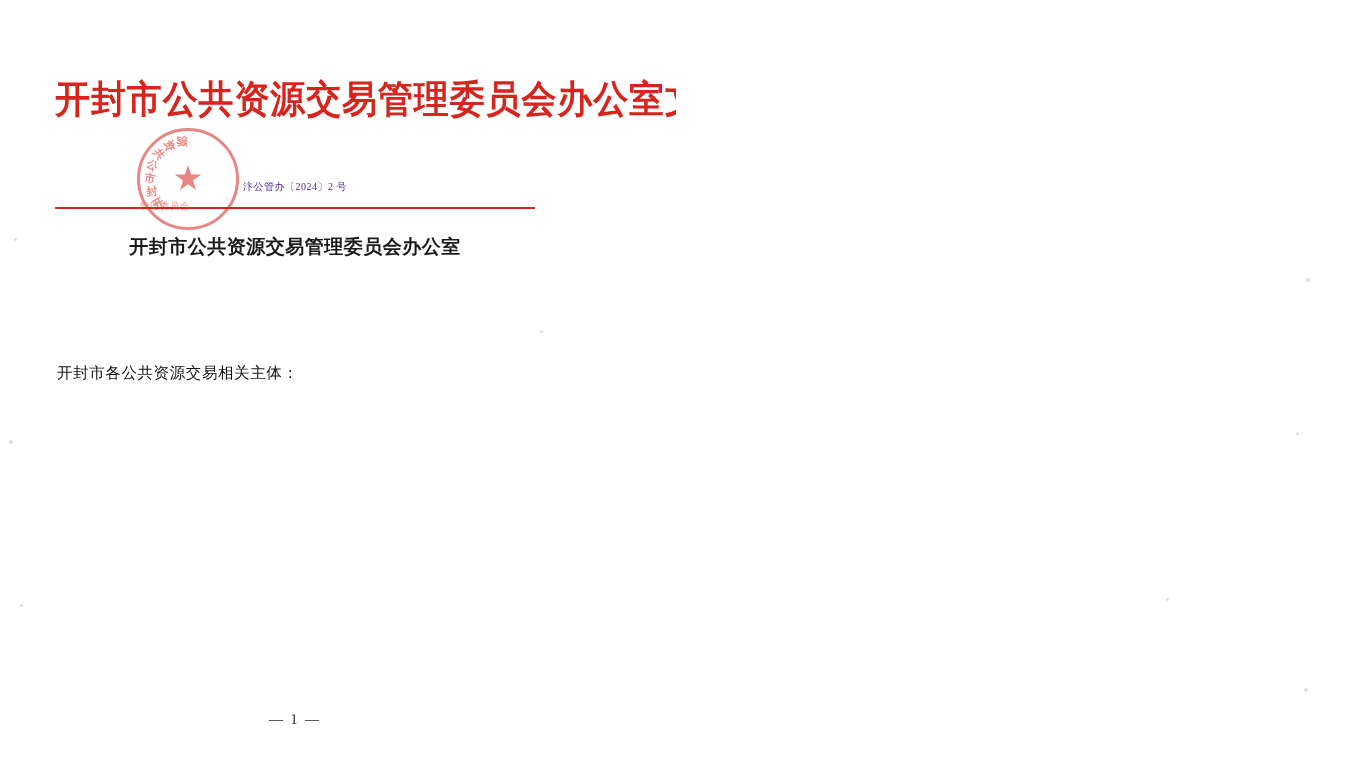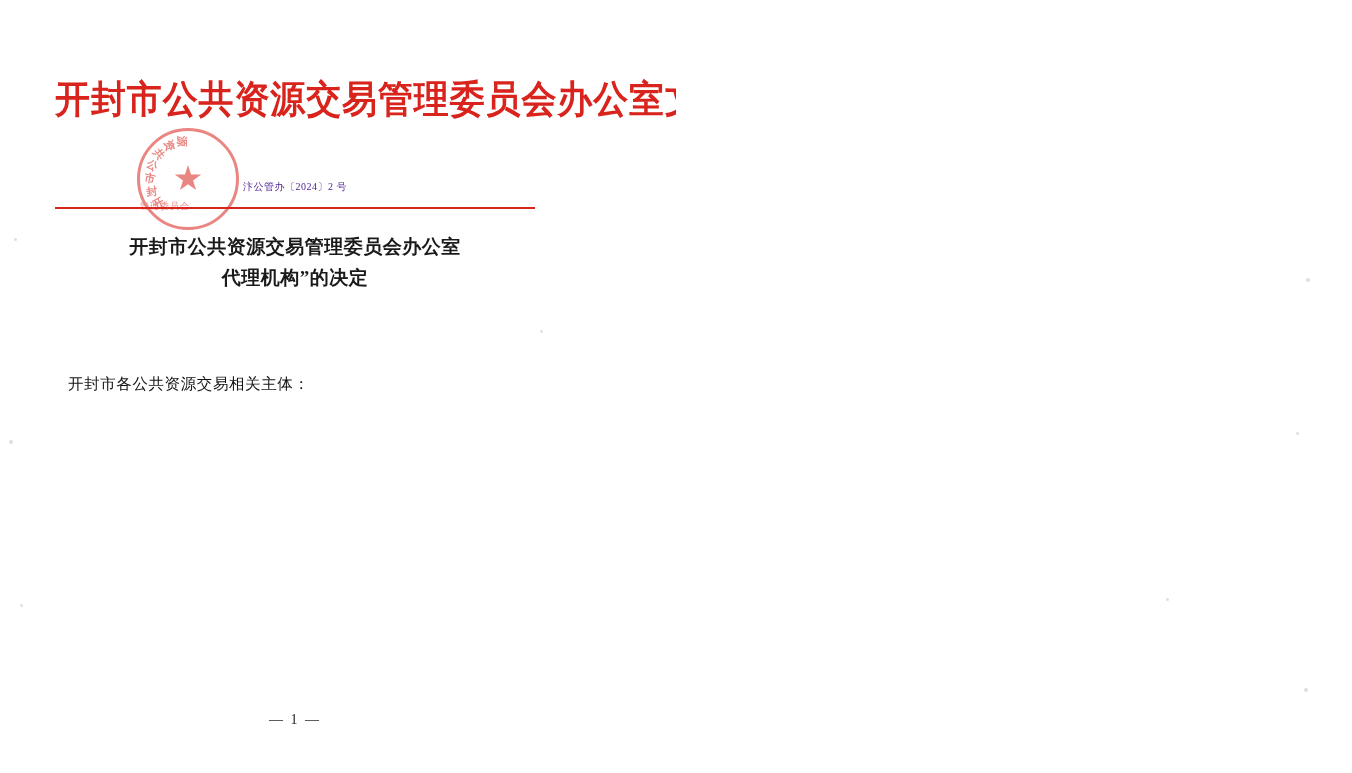--- a/index.html
+++ b/index.html
@@ -90,21 +90,21 @@
     position: absolute;
     left: 57px;
     top: 358px;
     width: 482px;
     font-size: 15.5px;
     line-height: 1.96;
     letter-spacing: .6px;
     text-align: justify;
     color: #121212;
   }
-  .body-block p { margin: 11px; }
+  .body-block p { margin: 0; }
   .body-block p.indent { text-indent: 2em; }
 
   .page-no {
     position: absolute;
     left: 55px;
     top: 712px;
     width: 480px;
     text-align: center;
     font-size: 14px;
     color: #222;
@@ -186,21 +186,20 @@
     <div class="seal-star">★</div>
     <div class="seal-bottom-text">管理委员会</div>
   </div>
 
   <div class="doc-number">汴公管办〔2024〕2 号</div>
 
   <div class="red-rule"></div>
 
   <div class="doc-title">
     <div>开封市公共资源交易管理委员会办公室</div>
-    <div>代理机构”的决定</div>
   </div>
 
   <div class="body-block">
     <p>开封市各公共资源交易相关主体：</p>
   </div>
 
   <div class="page-no">— 1 —</div>
 </div>
 
 <div class="page page-right">

